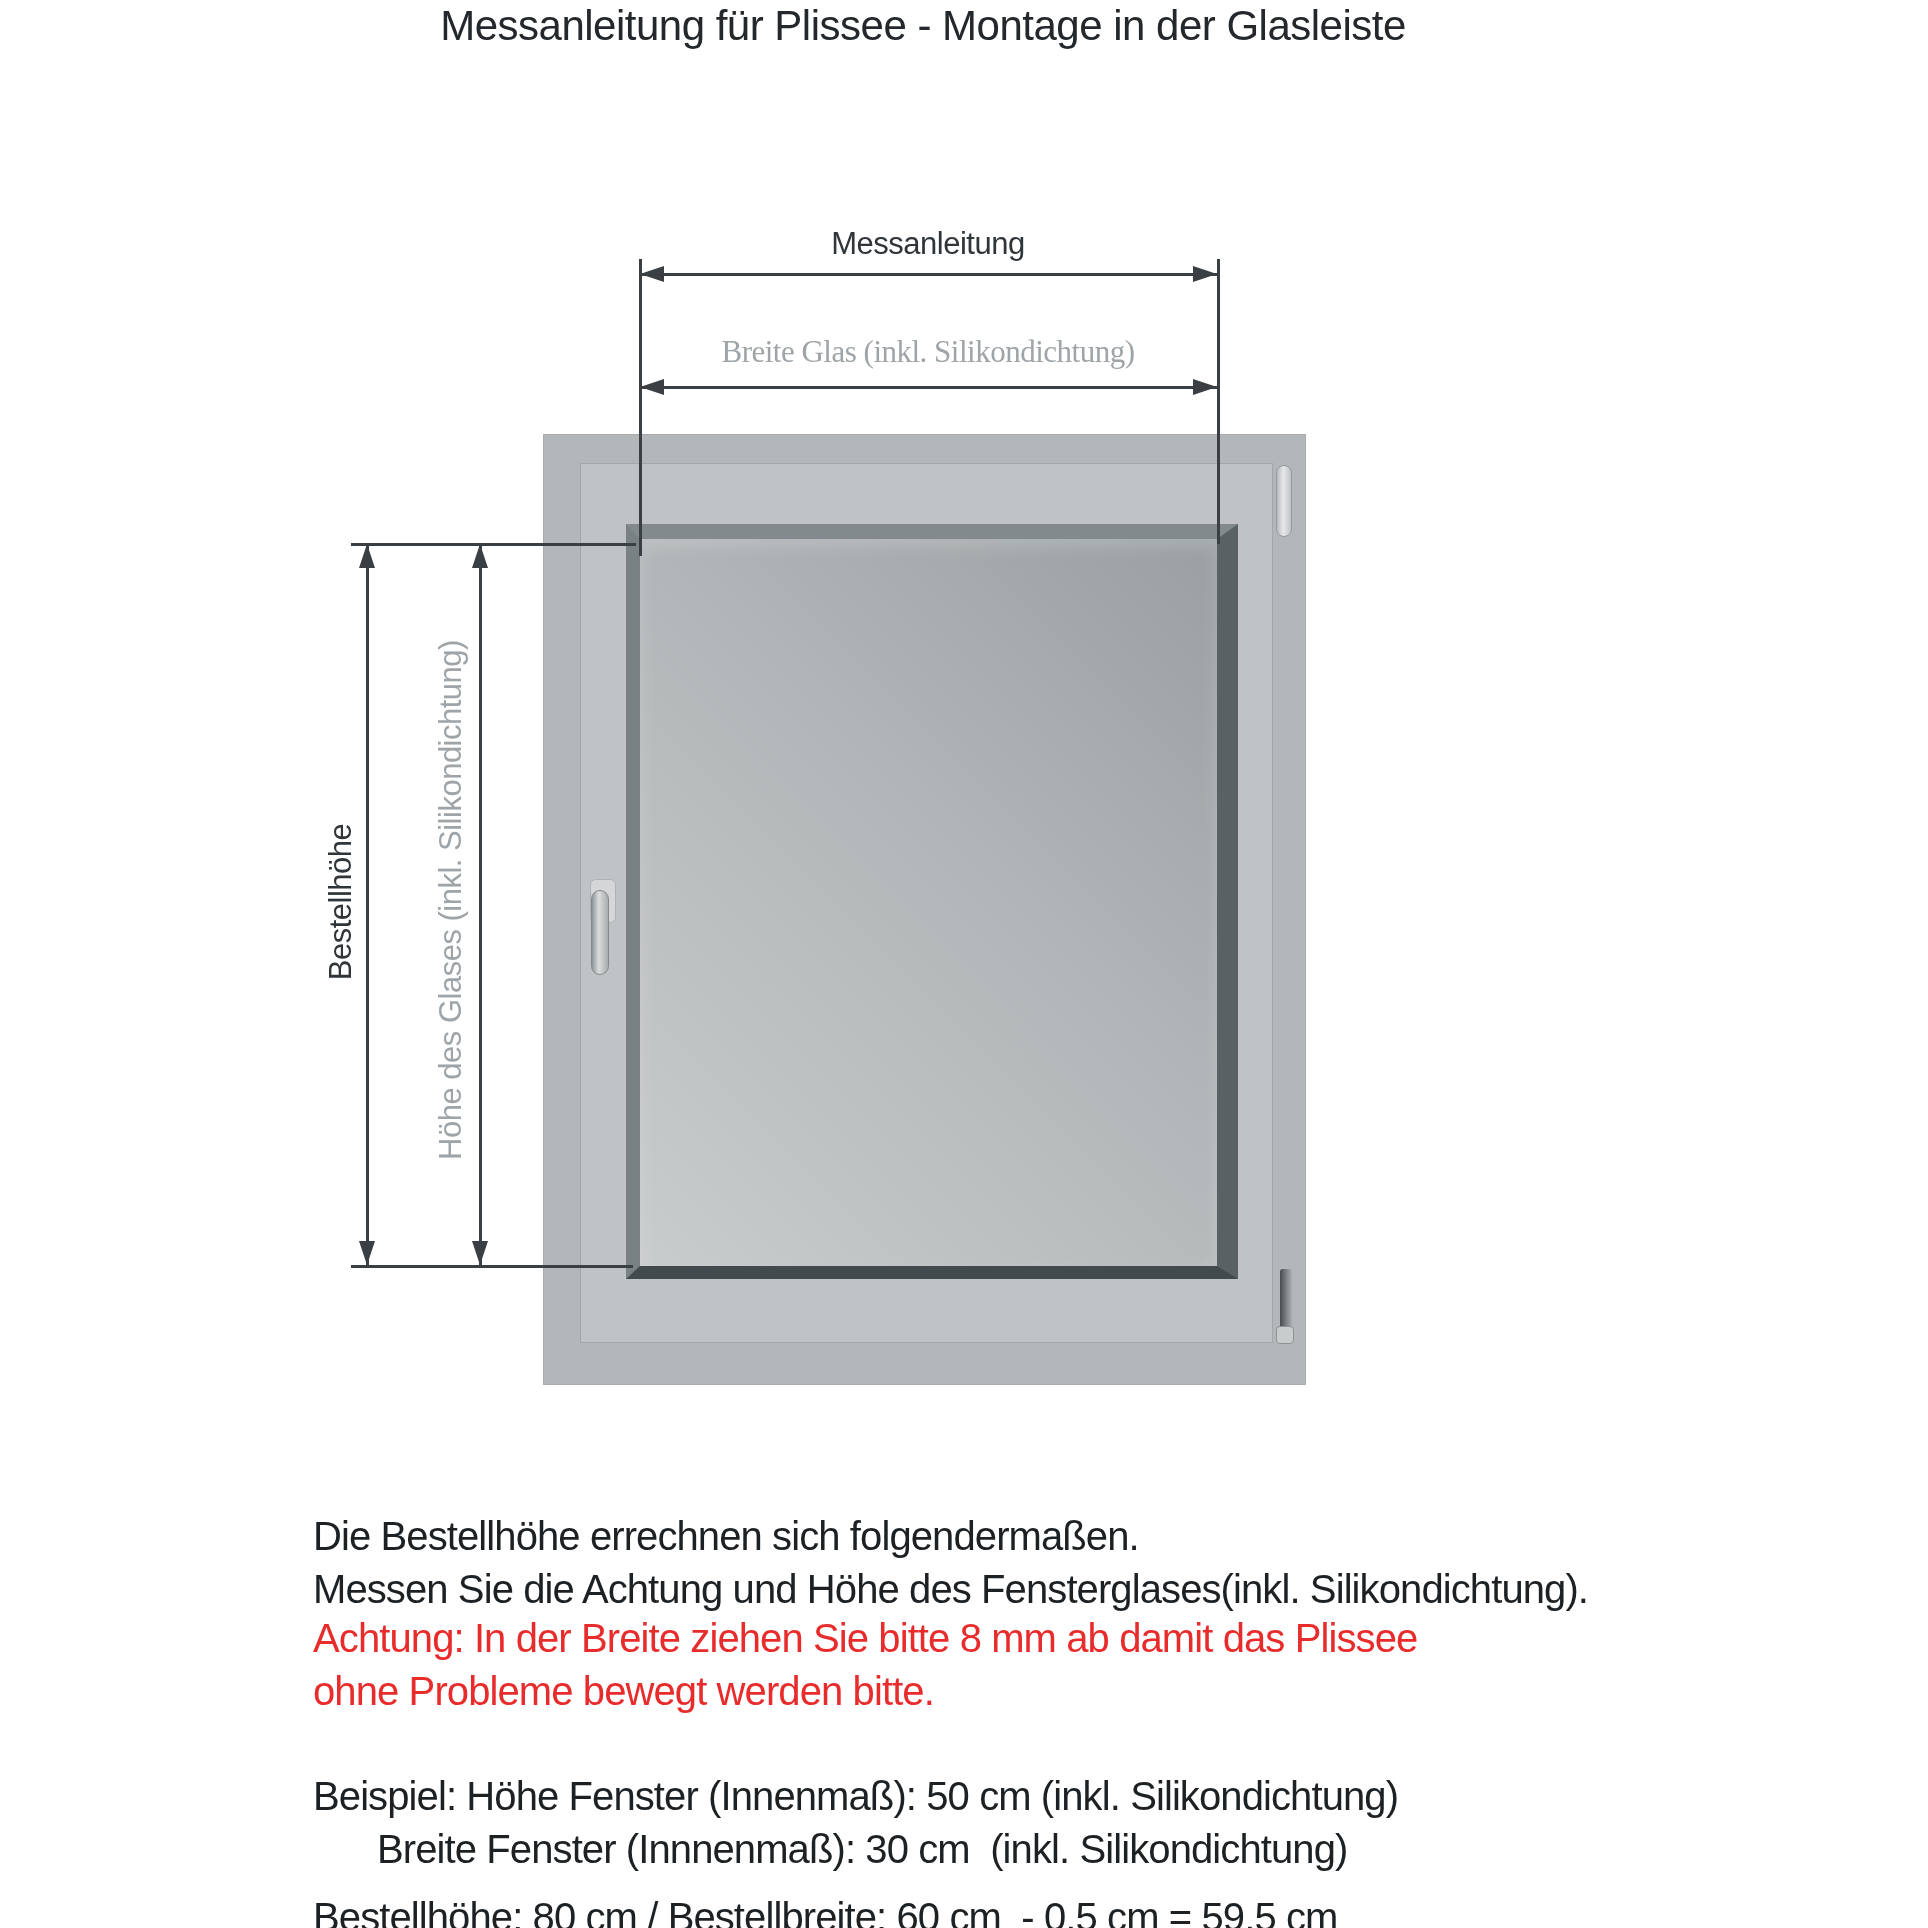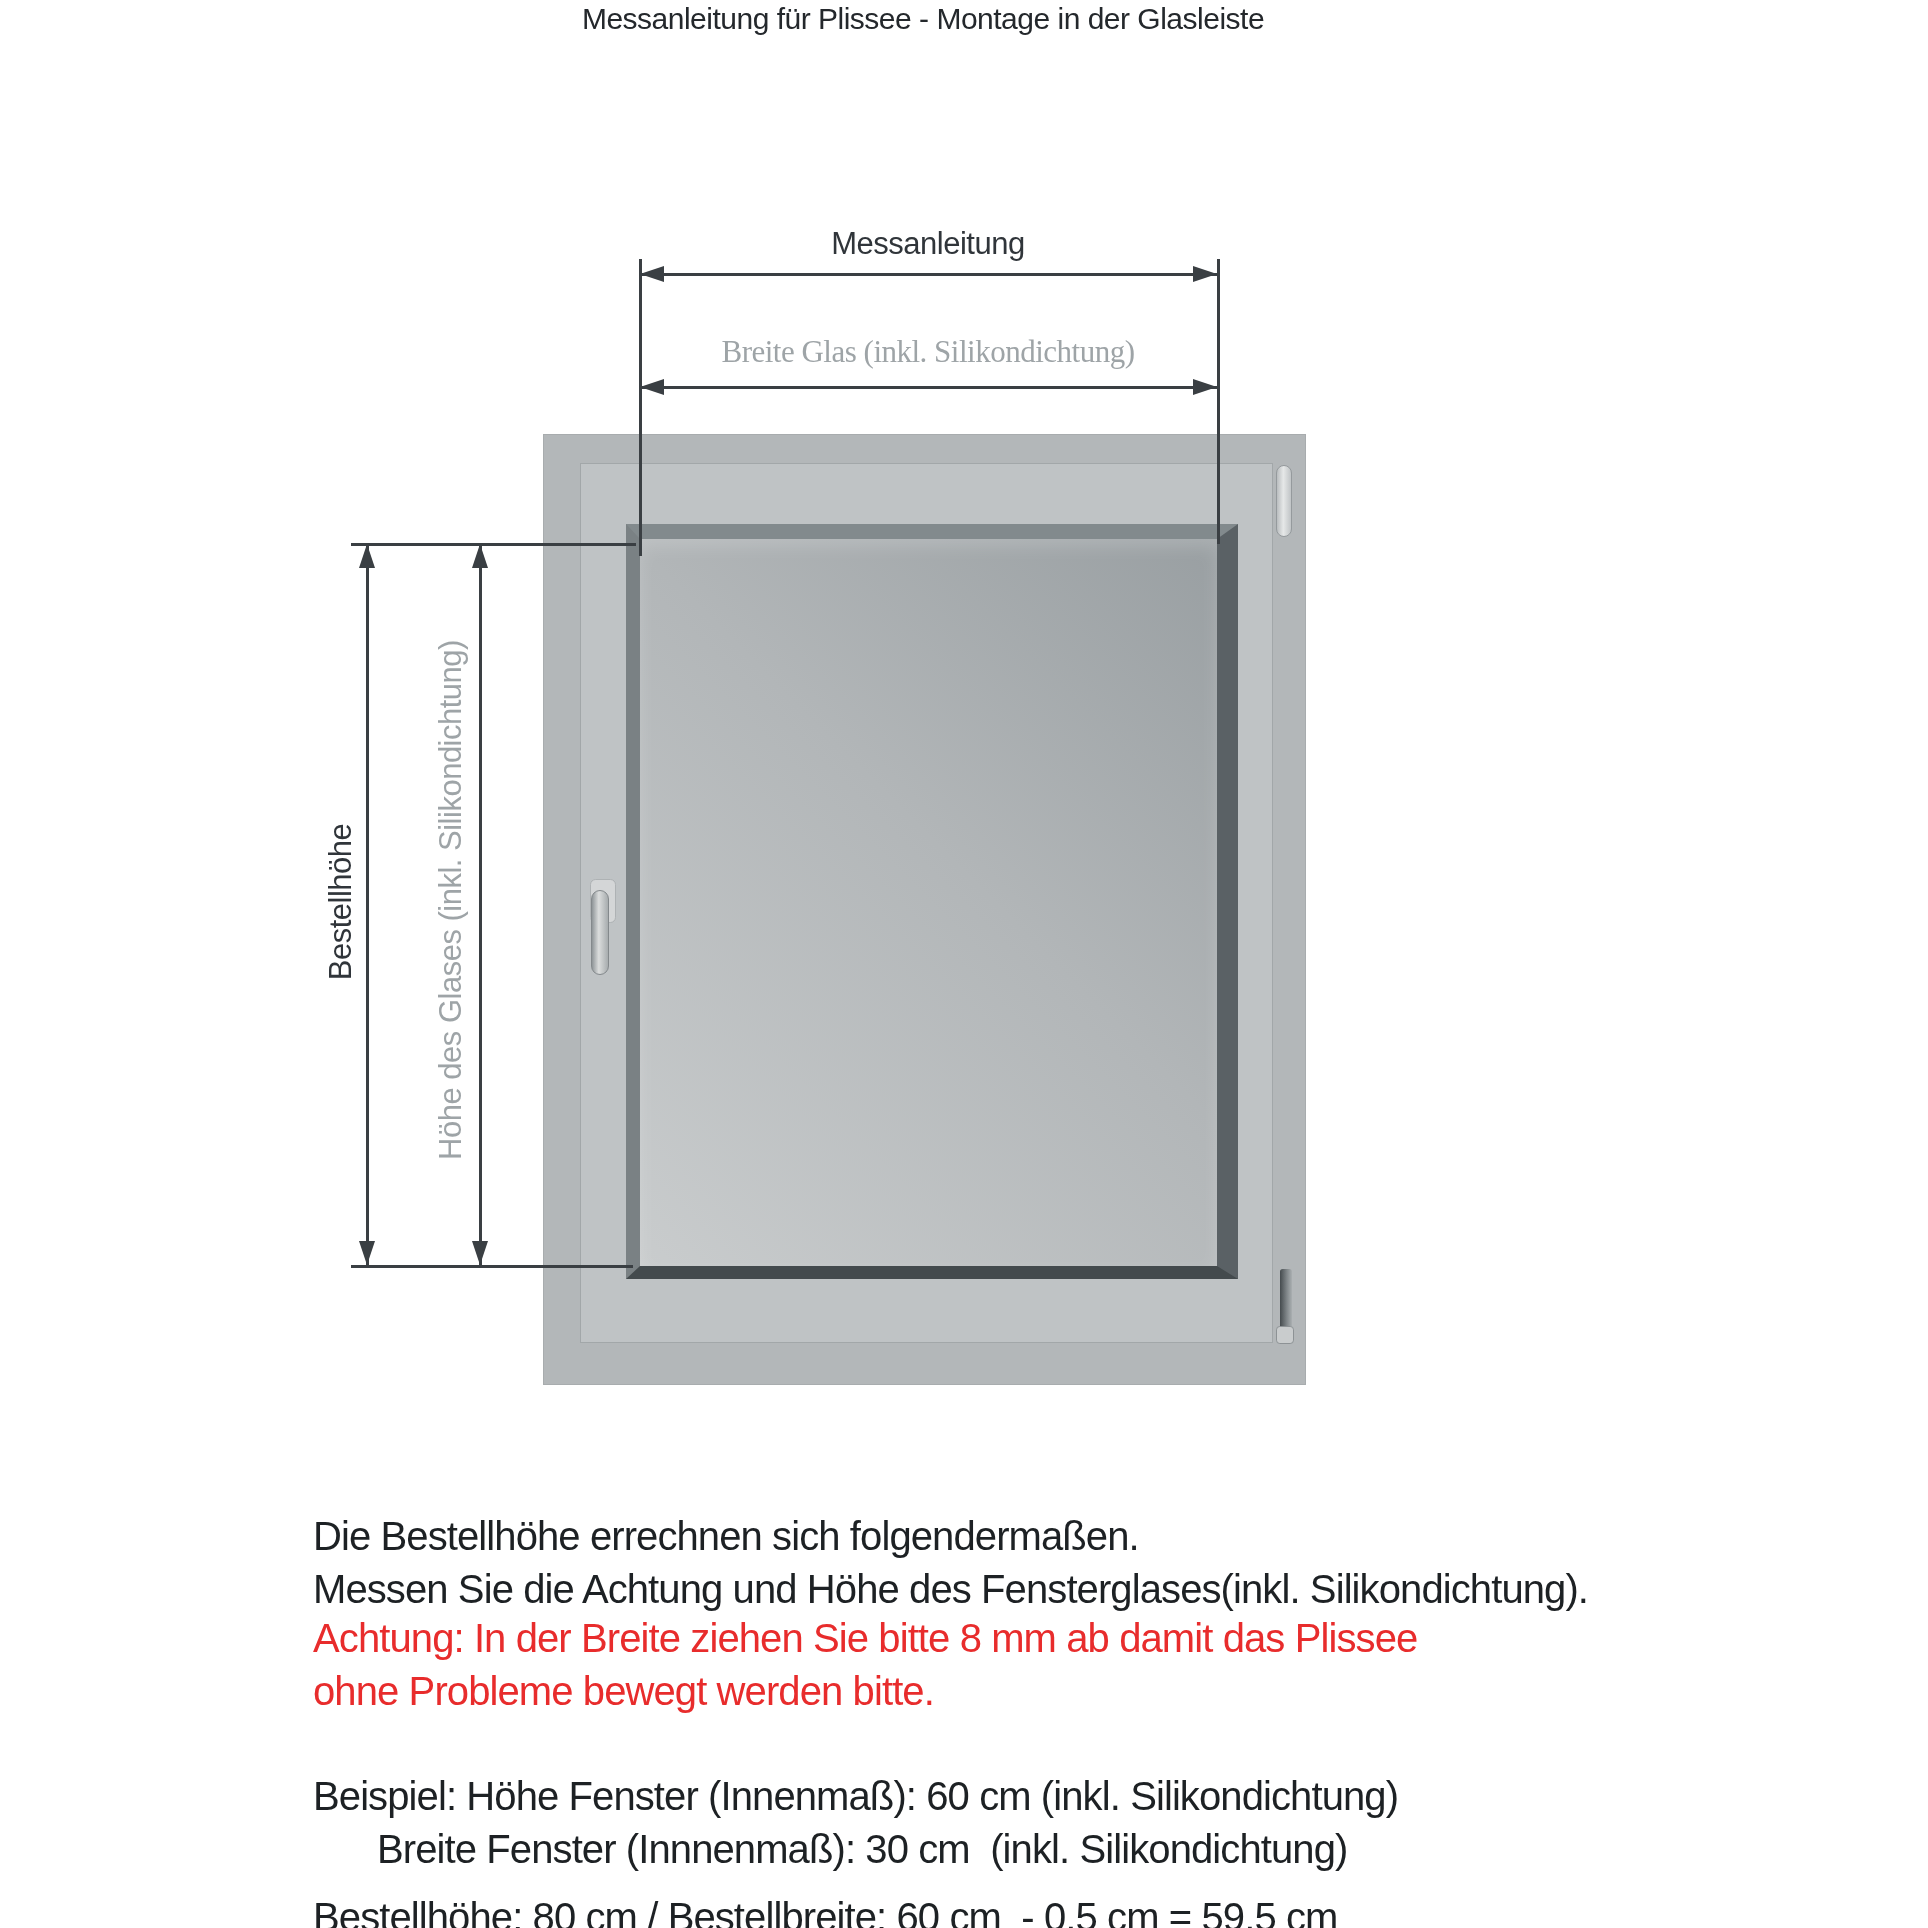--- a/index.html
+++ b/index.html
@@ -8,21 +8,21 @@
     --muted:#9ea4a7;
     --warning:#e82c2c;
   }
   html,body{margin:0;padding:0;background:#ffffff;}
   body{width:1928px;height:1928px;position:relative;overflow:hidden;
        font-family:"Liberation Sans","DejaVu Sans",sans-serif;color:var(--body);}
   .abs{position:absolute;}
 
   
   .page-title{left:923px;top:1.9px;transform:translateX(-50%);
-    font-size:30px;letter-spacing:-0.5px;color:#24282c;white-space:pre;}
+    font-size:42px;letter-spacing:-0.5px;color:#24282c;white-space:pre;}
 
   
   .window-outer{left:543px;top:434px;width:763px;height:951px;
     background:#b3b7b9;border:0.9px solid #a8acae;box-sizing:border-box;}
   .window-inner{left:580px;top:463px;width:693px;height:880px;
     background:#bfc3c5;border:1.9px solid #a2a7a9;box-sizing:border-box;}
   .glass-bead{left:626px;top:524px;width:612px;height:755px;box-sizing:border-box;
     border-style:solid;border-width:15px 21px 13px 14px;
     border-color:#828a8d #5a6165 #434a4d #7a8184;
     background:linear-gradient(225deg,#999fa2 0%,#b2b6b8 45%,#c9cccd 100%);
@@ -96,16 +96,16 @@
 <div class="abs ah ah-down" style="left:472px;top:1241px;"></div>
 <div class="abs mlabel muted v-rot" style="left:451px;top:900px;">Höhe des Glases (inkl. Silikondichtung)</div>
 
 <div class="abs mline" style="left:351px;top:543px;width:285px;height:2.8px;"></div>
 <div class="abs mline" style="left:351px;top:1265px;width:282px;height:2.8px;"></div>
 
 <div class="abs txt" style="top:1514px;">Die Bestellhöhe errechnen sich folgendermaßen.</div>
 <div class="abs txt" style="top:1567px;">Messen Sie die Achtung und Höhe des Fensterglases(inkl. Silikondichtung).</div>
 <div class="abs txt warn" style="top:1616px;">Achtung: In der Breite ziehen Sie bitte 8 mm ab damit das Plissee</div>
 <div class="abs txt warn" style="top:1669px;">ohne Probleme bewegt werden bitte.</div>
-<div class="abs txt" style="top:1774px;">Beispiel: Höhe Fenster (Innenmaß): 60 cm (inkl. Silikondichtung)</div>
+<div class="abs txt" style="top:1774px;">Beispiel: Höhe Fenster (Innenmaß): 50 cm (inkl. Silikondichtung)</div>
 <div class="abs txt indent" style="top:1827px;">Breite Fenster (Innnenmaß): 30 cm  (inkl. Silikondichtung)</div>
 <div class="abs txt" style="top:1879px;margin-top:16px;">Bestellhöhe: 80 cm / Bestellbreite: 60 cm  - 0,5 cm = 59,5 cm</div>
 
 
 </body></html>

